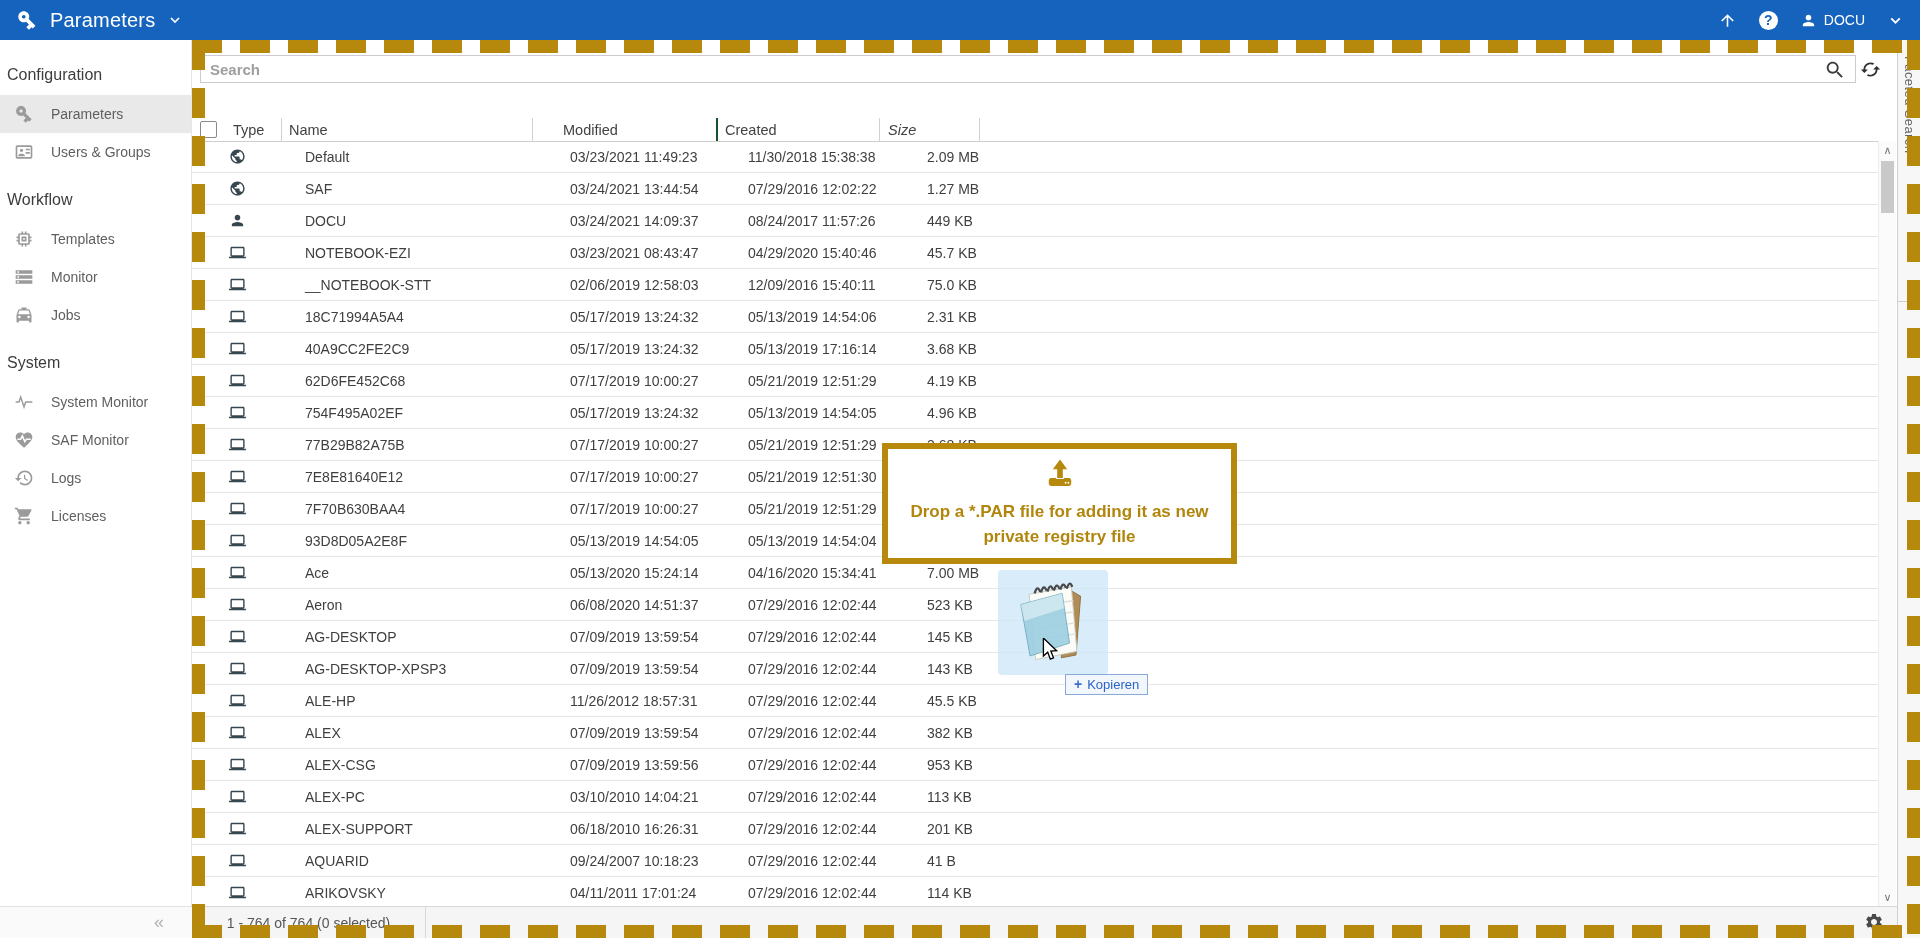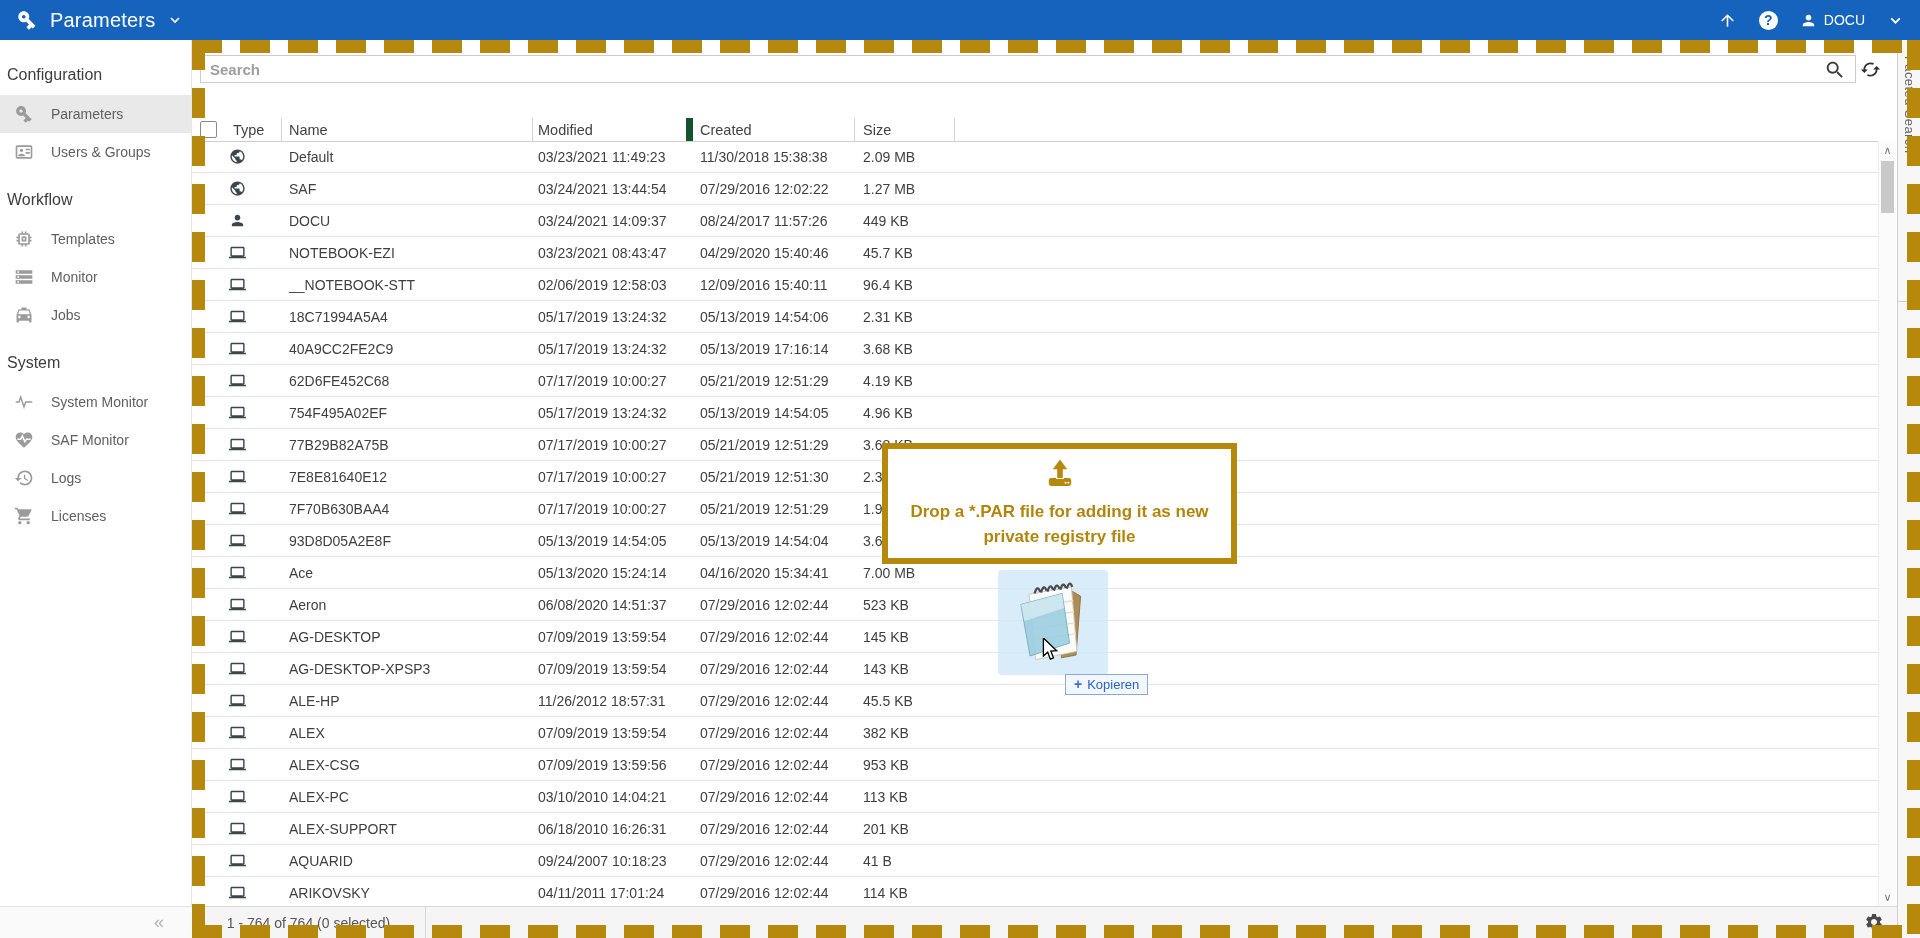--- a/index.html
+++ b/index.html
@@ -44,30 +44,30 @@
   #search-btn{position:absolute;left:1632px;top:19px;width:22px;height:22px;color:#3c3c3c;cursor:pointer;}
   #refresh-btn{position:absolute;left:1668px;top:19px;width:21px;height:21px;color:#2f2f2f;cursor:pointer;}
 
   
   #thead{position:absolute;left:0;top:78px;right:42px;height:23px;border-bottom:1px solid #cfcfcf;
          display:flex;align-items:center;font-size:14.5px;color:#424242;}
   .h-cell{height:100%;display:flex;align-items:center;box-sizing:border-box;cursor:pointer;}
   .h-cb{width:35px;padding-left:8px;}
   .h-type{width:55px;padding-left:6px;border-right:1px solid #d2d2d2;}
   .h-name{width:251px;padding-left:7px;border-right:1px solid #d2d2d2;}
-  .h-mod{width:160px;padding-left:5px;border-right:7px solid #14532d;}
+  .h-mod{width:160px;padding-left:5px;border-right:2px solid #14532d;margin-left:25px;}
   .h-crt{width:162px;padding-left:7px;border-right:1px solid #d2d2d2;}
-  .h-size{width:100px;padding-left:8px;border-right:1px solid #d2d2d2;}
+  .h-size{width:100px;padding-left:8px;border-right:1px solid #d2d2d2;font-style:italic;}
   .h-fill{flex:1;}
   #hdr-checkbox{width:15px;height:15px;border:1.5px solid #8a8a8a;border-radius:2px;background:#fff;cursor:pointer;}
 
   
   #rows{position:absolute;left:0;top:101px;right:42px;height:765px;overflow:hidden;}
   .row{height:32px;display:flex;align-items:center;border-bottom:1px solid #e6e6e6;
-       box-sizing:border-box;font-size:14px;color:#3f3f3f;cursor:pointer;}
+       box-sizing:border-box;font-size:14px;color:#3f3f3f;cursor:pointer;gap:16px;}
   .c-type{width:90px;display:flex;justify-content:center;}
   .c-type svg{width:17px;height:17px;fill:#37474f;}
   .c-name{width:251px;padding-left:7px;box-sizing:border-box;}
   .c-mod{width:160px;padding-left:5px;box-sizing:border-box;}
   .c-crt{width:162px;padding-left:7px;box-sizing:border-box;}
   .c-size{width:100px;padding-left:8px;box-sizing:border-box;}
 
   
   #vscroll{position:absolute;top:101px;right:24px;width:17px;bottom:32px;background:#fbfbfb;
            border-left:1px solid #ececec;z-index:6;}
@@ -317,21 +317,21 @@
         </div>
         <div class="row">
           <span class="c-type">
             <svg viewBox="0 0 24 24">
               <path fill="#37474f" d="M20 18c1.1 0 1.99-.9 1.99-2L22 6c0-1.1-.9-2-2-2H4c-1.1 0-2 .9-2 2v10c0 1.1.9 2 2 2H0v2h24v-2h-4zM4 6h16v10H4V6z"></path>
             </svg>
           </span>
           <span class="c-name">__NOTEBOOK-STT</span>
           <span class="c-mod">02/06/2019 12:58:03</span>
           <span class="c-crt">12/09/2016 15:40:11</span>
-          <span class="c-size">96.4 KB</span>
+          <span class="c-size">75.0 KB</span>
         </div>
         <div class="row">
           <span class="c-type">
             <svg viewBox="0 0 24 24">
               <path fill="#37474f" d="M20 18c1.1 0 1.99-.9 1.99-2L22 6c0-1.1-.9-2-2-2H4c-1.1 0-2 .9-2 2v10c0 1.1.9 2 2 2H0v2h24v-2h-4zM4 6h16v10H4V6z"></path>
             </svg>
           </span>
           <span class="c-name">18C71994A5A4</span>
           <span class="c-mod">05/17/2019 13:24:32</span>
           <span class="c-crt">05/13/2019 14:54:06</span>

